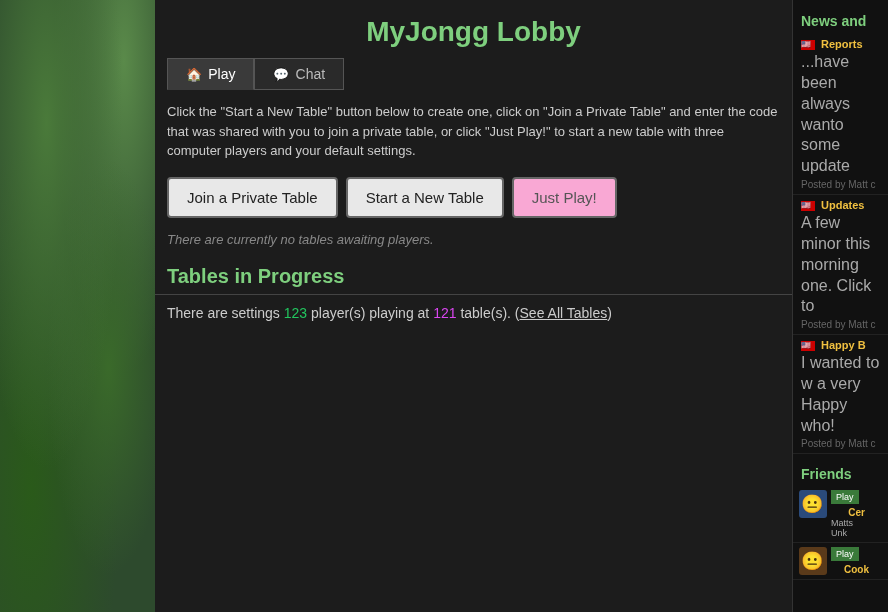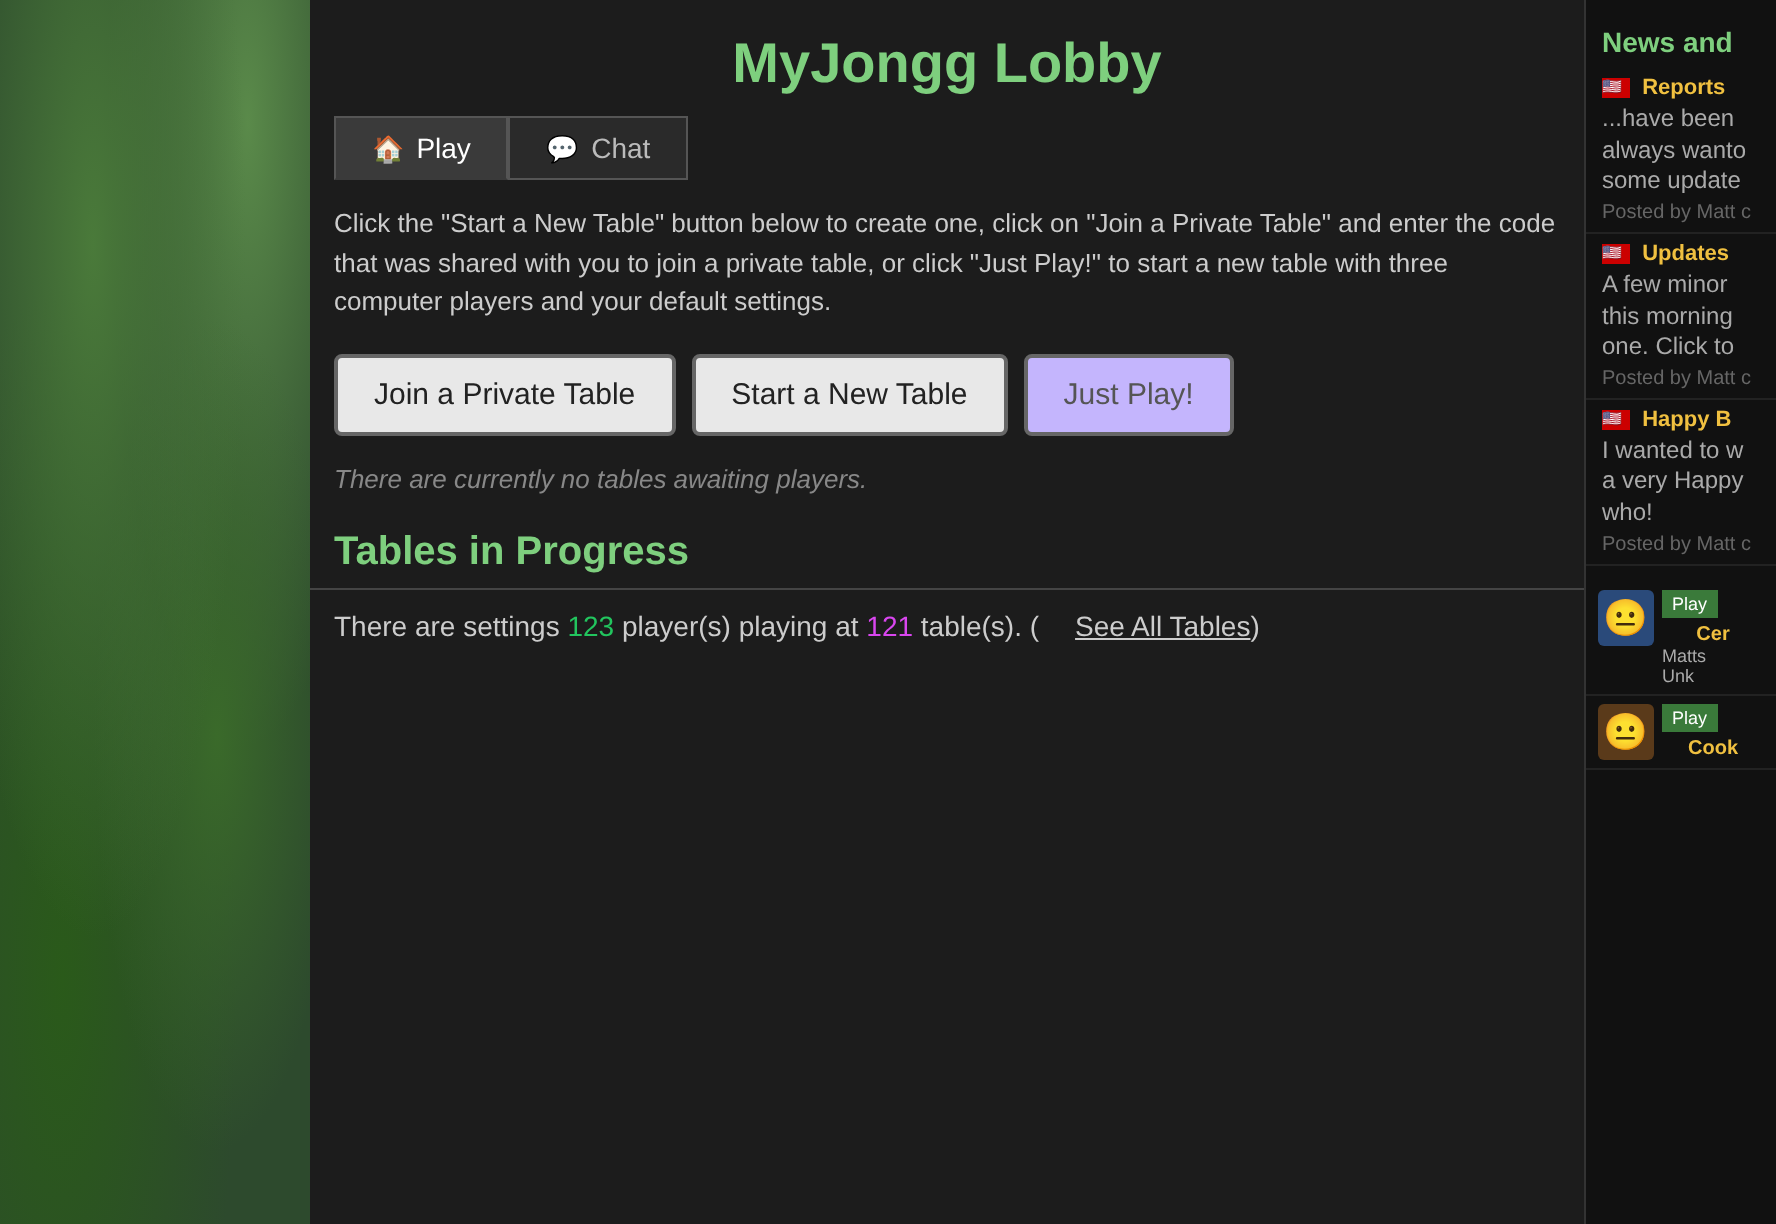--- a/index.html
+++ b/index.html
@@ -98,21 +98,21 @@
       padding: 10px 18px;
       border: 2px solid #666;
       background: #e8e8e8;
       color: #222;
       font-size: 15px;
       cursor: pointer;
       border-radius: 4px;
       font-weight: normal;
     }
     .action-btn.just-play {
-      background: #c4b5fd;
+      background: #f9a8d4;
       color: #555;
     }
 
     
     .no-tables-msg {
       color: #888;
       font-style: italic;
       font-size: 13px;
       padding: 0 12px;
       margin-bottom: 18px;
@@ -171,21 +171,21 @@
     .sidebar-item-title {
       color: #f0c040;
       font-size: 11px;
       font-weight: bold;
       margin-bottom: 2px;
       cursor: pointer;
     }
 
     .sidebar-item-text {
       color: #aaa;
-      font-size: 12px;
+      font-size: 16px;
       line-height: 1.3;
     }
 
     .sidebar-item-posted {
       color: #666;
       font-size: 10px;
       margin-top: 2px;
     }
 
     .sidebar-flag {
@@ -288,21 +288,21 @@
     <button class="action-btn">Join a Private Table</button>
     <button class="action-btn">Start a New Table</button>
     <button class="action-btn just-play">Just Play!</button>
   </div>
 
   <p class="no-tables-msg">There are currently no tables awaiting players.</p>
 
   <div class="tables-heading">Tables in Progress</div>
 
   <div class="tables-stats">
-    <span>There are settings </span><span class="highlight-yellow">123</span><span> player(s) playing at </span><span class="highlight-green">121</span><span> table(s). (</span><span class="see-all" style="cursor:pointer; text-decoration:underline;margin-left:18px;">See All Tables</span><span>)</span>
+    <span>There are settings </span><span class="highlight-yellow">123</span><span> player(s) playing at </span><span class="highlight-green">121</span><span> table(s). (</span><span class="see-all" style="cursor:pointer; text-decoration:underline;">See All Tables</span><span>)</span>
   </div>
 
 </div>
 
 <div class="right-sidebar">
 
   <div class="sidebar-section-title">News and</div>
 
   <div class="sidebar-item">
     <div class="sidebar-item-title">
@@ -325,20 +325,21 @@
   <div class="sidebar-item">
     <div class="sidebar-item-title">
       <span class="sidebar-flag">🇺🇸</span>
       <span>Happy B</span>
     </div>
     <div class="sidebar-item-text">I wanted to w a very Happy who!</div>
     <div class="sidebar-item-posted">Posted by Matt c</div>
   </div>
 
   <div class="friends-section">
+    <div class="friends-title">Friends</div>
 
     <div class="friend-item">
       <div class="friend-avatar blue">
         <span style="font-size:18px;">😐</span>
       </div>
       <div class="friend-info">
         <button class="play-btn-sidebar">Play</button>
         <div class="friend-name">Cer</div>
         <div class="friend-status">Matts</div>
         <div class="friend-status">Unk</div>

